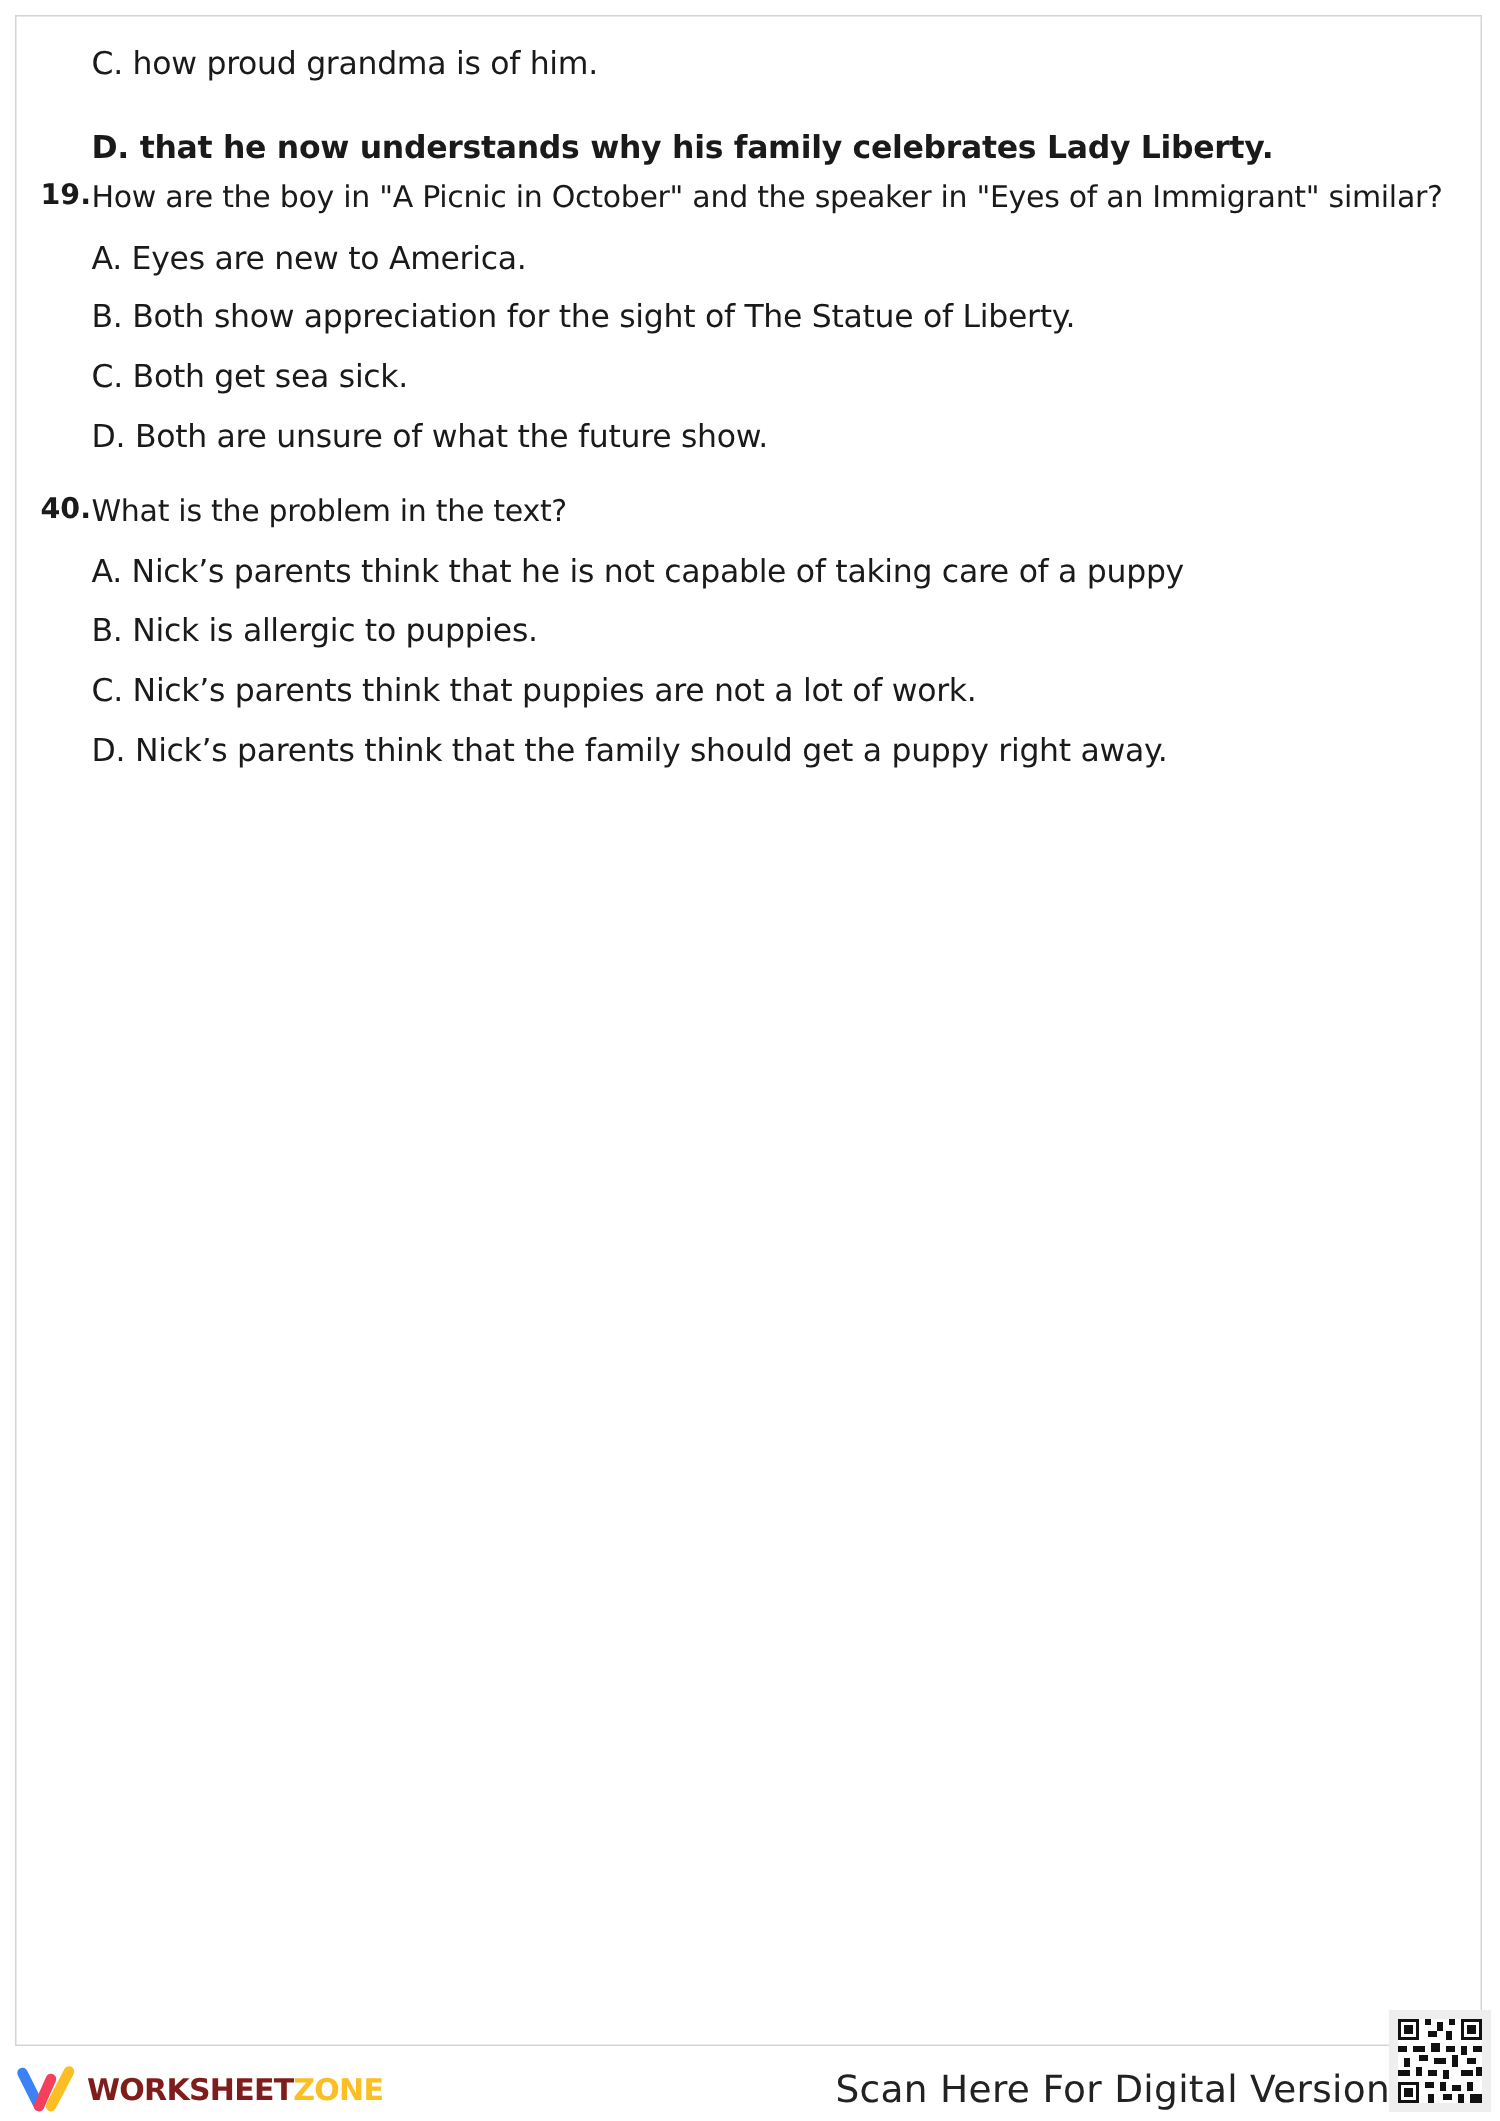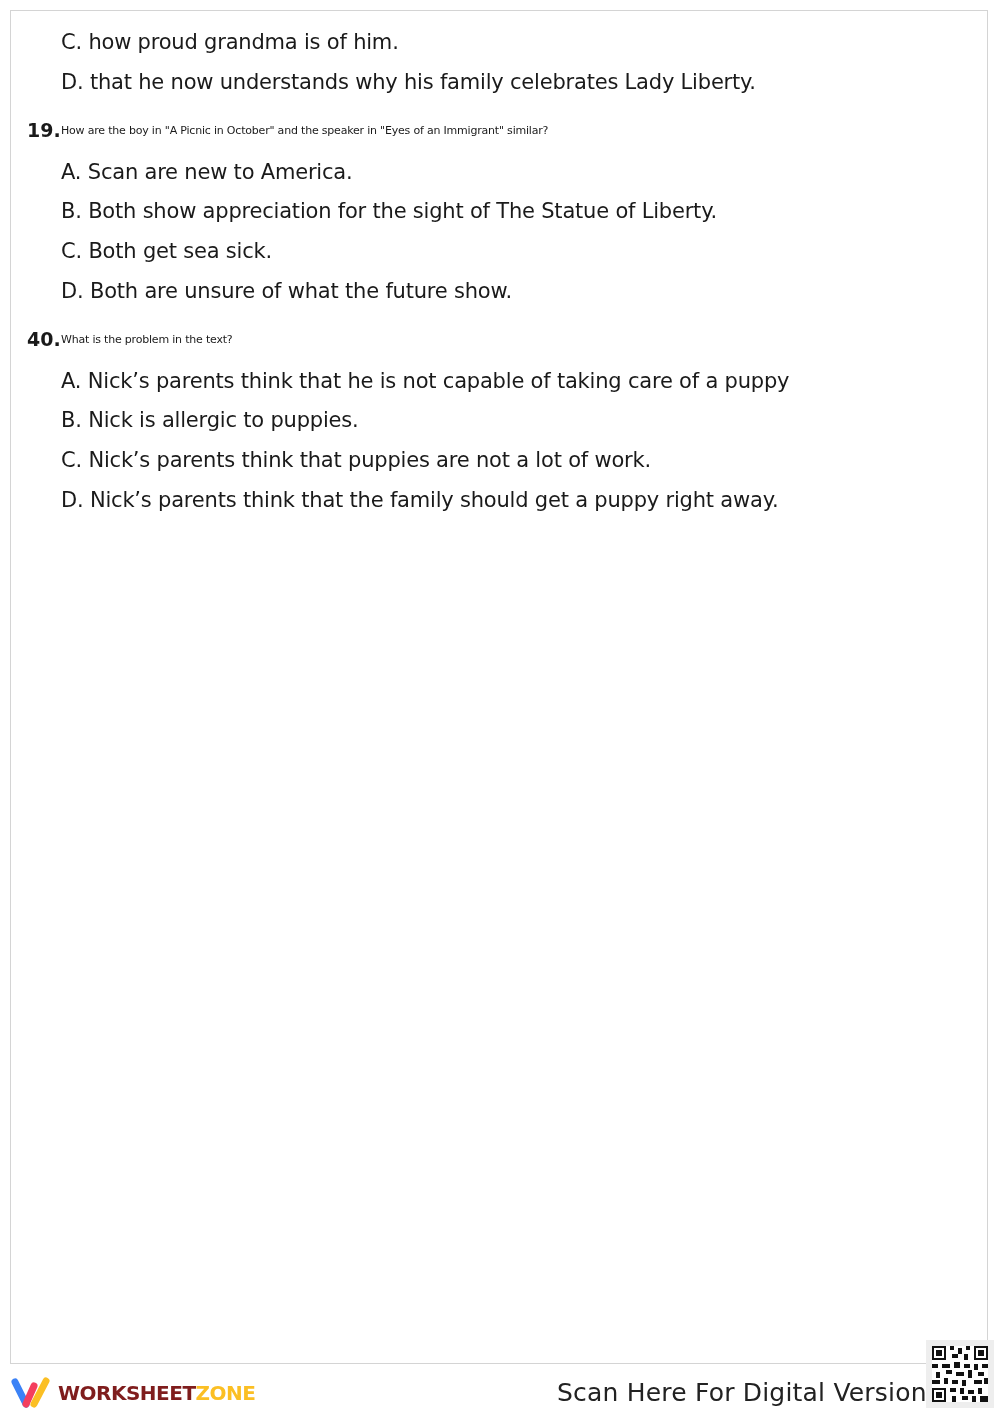--- a/index.html
+++ b/index.html
@@ -3,42 +3,42 @@
 <meta charset="utf-8">
 <style>
   html, body { margin:0; padding:0; background:#ffffff; }
   body { width:1000px; height:1414px; position:relative; overflow:hidden;
          font-family:"DejaVu Sans", "Liberation Sans", sans-serif; color:#1a1a1a; }
   .page-frame { position:absolute; left:10px; top:10px; width:978px; height:1354px;
                 border:1.5px solid #d4d4d4; box-sizing:border-box; }
   .content { position:absolute; left:0; top:0; width:1000px; }
   .opt { position:absolute; left:61px; font-size:21px; line-height:20px; white-space:nowrap; letter-spacing:-0.2px; }
   .qnum { position:absolute; left:27px; font-size:19px; font-weight:bold; line-height:20px; }
-  .qtext { position:absolute; left:61px; font-size:11px; line-height:20px; white-space:nowrap; letter-spacing:-0.2px; }
+  .qtext { position:absolute; left:61px; font-size:20px; line-height:20px; white-space:nowrap; letter-spacing:-0.2px; }
   .footer-logo { position:absolute; left:10px; top:1376px; height:34px; display:flex; align-items:center; }
   .logo-mark { width:42px; height:34px; }
   .logo-text { font-family:"DejaVu Sans", sans-serif; font-weight:bold; font-size:20px; margin-left:6px; letter-spacing:-0.5px; }
   .logo-w { color:#7f1d1d;margin-top:41px; }
   .logo-z { color:#fbbf24; }
   .scan-text { position:absolute; left:557px; top:1378px; font-size:25px; color:#222; white-space:nowrap; letter-spacing:0.2px; }
   .qr { position:absolute; left:926px; top:1340px; width:68px; height:68px; background:#eeeeee; }
   .qr svg { position:absolute; left:6px; top:6px; }
 </style>
 </head>
 <body>
 
 <div class="page-frame"></div>
 
 <div class="content">
   <div class="opt" style="top:32px;">C. how proud grandma is of him.</div>
-  <div class="opt" style="top:72px;">D. that he now understands why his family celebrates Lady Liberty.</div>
+  <div class="opt" style="top:88px;font-weight:bold;">D. that he now understands why his family celebrates Lady Liberty.</div>
 
   <div class="qnum" style="top:120px;">19.</div>
   <div class="qtext" style="top:121px;">How are the boy in "A Picnic in October" and the speaker in "Eyes of an Immigrant" similar?</div>
-  <div class="opt" style="top:162px;">A. Scan are new to America.</div>
+  <div class="opt" style="top:162px;">A. Eyes are new to America.</div>
   <div class="opt" style="top:201px;">B. Both show appreciation for the sight of The Statue of Liberty.</div>
   <div class="opt" style="top:241px;">C. Both get sea sick.</div>
   <div class="opt" style="top:281px;">D. Both are unsure of what the future show.</div>
 
   <div class="qnum" style="top:329px;">40.</div>
   <div class="qtext" style="top:330px;">What is the problem in the text?</div>
   <div class="opt" style="top:371px;">A. Nick’s parents think that he is not capable of taking care of a puppy</div>
   <div class="opt" style="top:410px;">B. Nick is allergic to puppies.</div>
   <div class="opt" style="top:450px;">C. Nick’s parents think that puppies are not a lot of work.</div>
   <div class="opt" style="top:490px;">D. Nick’s parents think that the family should get a puppy right away.</div>

